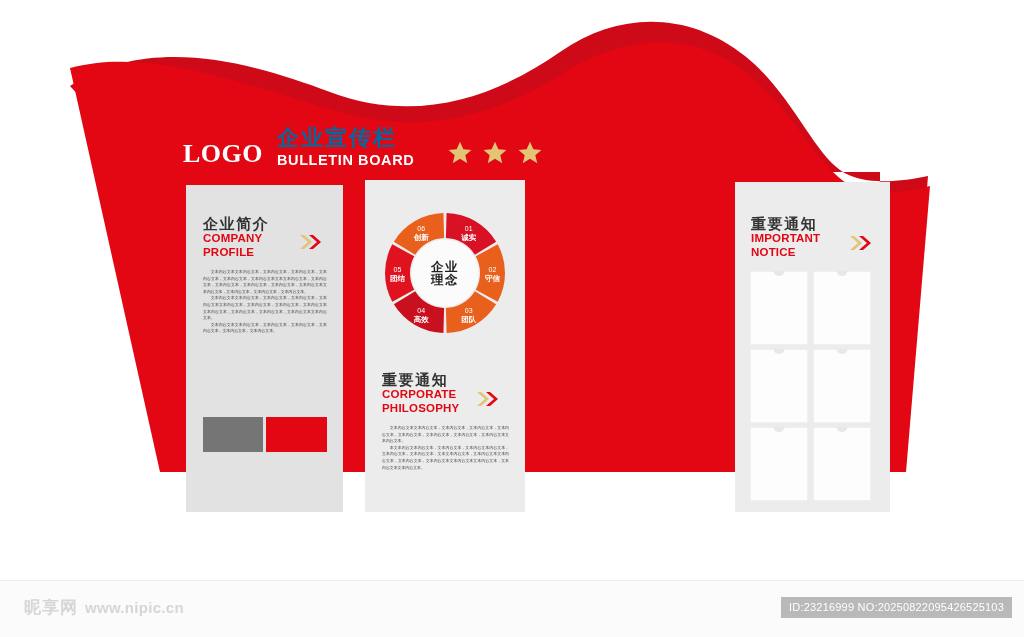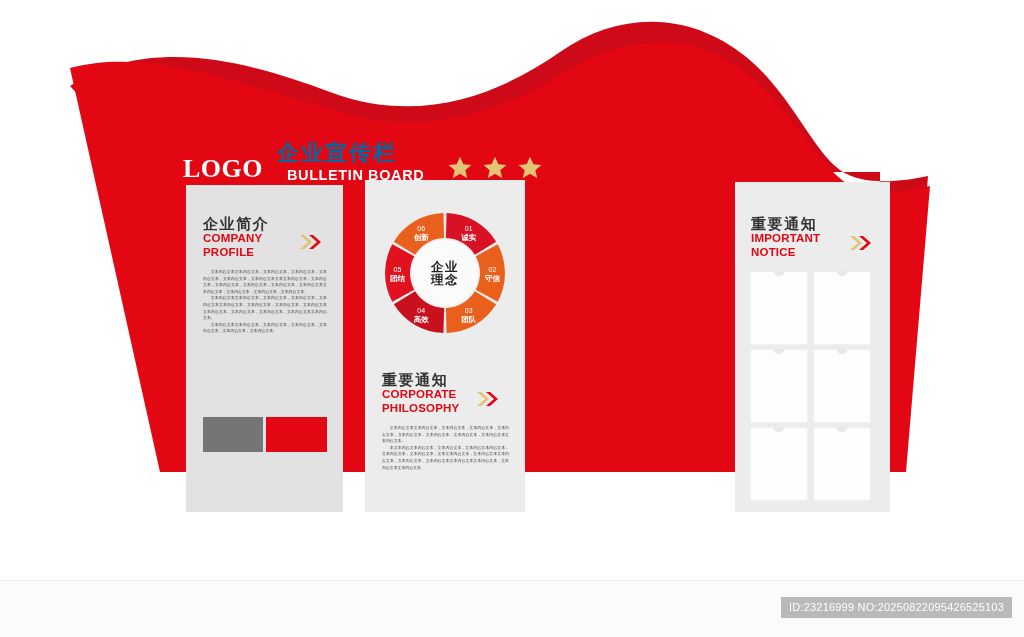--- a/index.html
+++ b/index.html
@@ -8,36 +8,36 @@
     background: #ffffff;
     font-family: "Liberation Sans", "DejaVu Sans", sans-serif;
     overflow: hidden;
   }
   #stage { position: relative; width: 1024px; height: 637px; background: #fff; }
 
   
   #wave-layer { position: absolute; inset: 0; width: 1024px; height: 637px; }
 
   
-  .header-zone { position: absolute; left: 0; top: 16px; width: 1024px; height: 180px; text-align: right; }
+  .header-zone { position: absolute; left: 0; top: 1px; width: 1024px; height: 180px; text-align: right; }
   .logo-text {
     position: absolute; left: 183px; top: 140px;
     font-family: "Liberation Serif", "DejaVu Serif", serif;
     font-size: 26px; font-weight: 700; color: #ffffff; letter-spacing: 0.5px;
     line-height: 1;
   }
   .title-cn {
     position: absolute; left: 277px; top: 126px;
     font-size: 22px; font-weight: 700; color: #0369a1;
     letter-spacing: 2px; line-height: 1;
   }
   .title-en {
     position: absolute; left: 277px; top: 152px;
     font-size: 14.5px; font-weight: 700; color: #ffffff;
-    letter-spacing: 0.6px; line-height: 1; margin-left: 10px;
+    letter-spacing: 0.6px; line-height: 1;
   }
   .stars { position: absolute; left: 447px; top: 139px; display: flex; gap: 9px; }
   .star { width: 26px; height: 26px; display: block; }
 
   
   .panel {
     position: absolute;
     background: #e2e2e2;
     overflow: hidden;
   }
@@ -234,16 +234,20 @@
         <div class="notice-card"></div>
         <div class="notice-card"></div>
         <div class="notice-card"></div>
         <div class="notice-card"></div>
         <div class="notice-card"></div>
         <div class="notice-card"></div>
       </div>
   </div>
 
   <div class="wm-bar">
+    <div class="wm-logo">
+      <span class="wm-cn">昵享网</span>
+      <span class="wm-url">www.nipic.cn</span>
+    </div>
     <div class="wm-id">ID:23216999 NO:20250822095426525103</div>
   </div>
 
 </div>
 
 </body></html>

